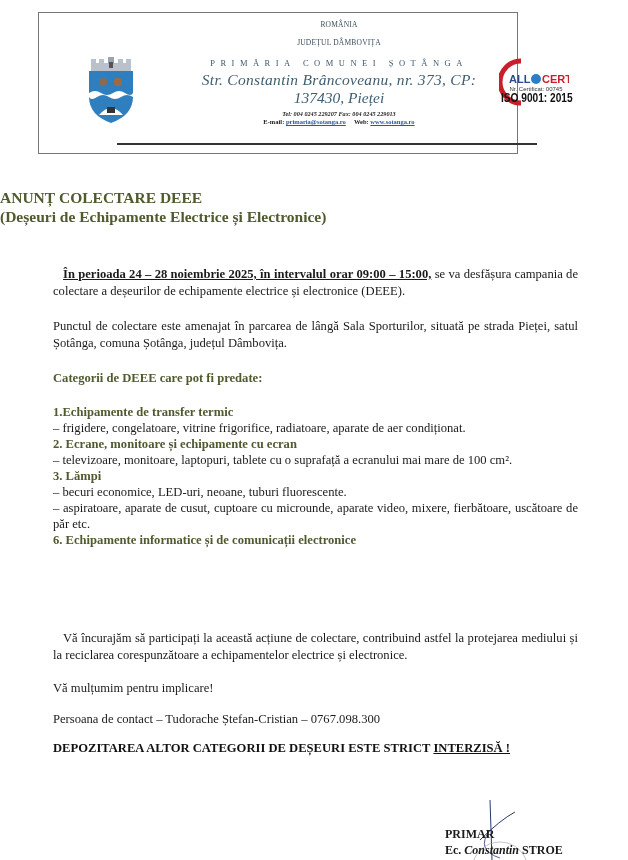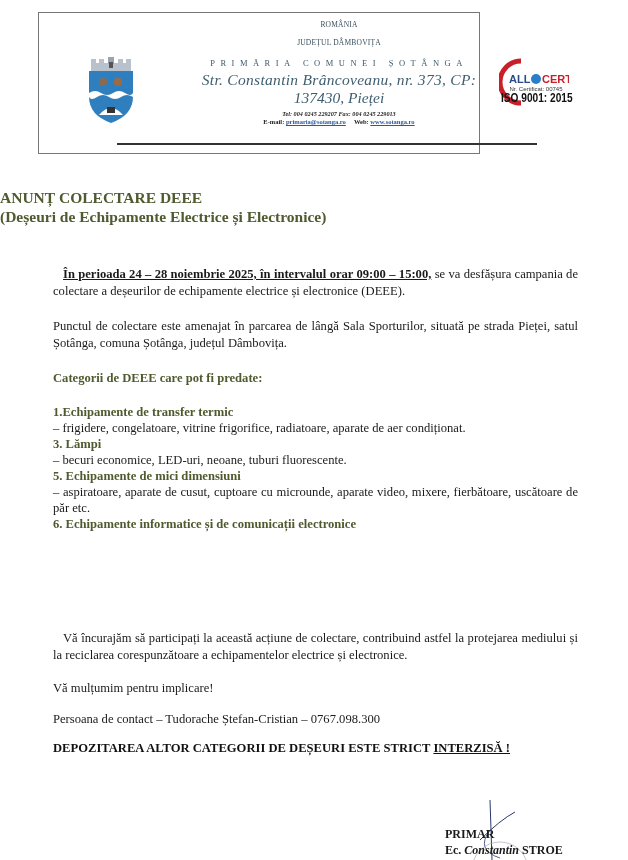--- a/index.html
+++ b/index.html
@@ -1,19 +1,19 @@
 <!DOCTYPE html>
 <html><head>
 <meta charset="utf-8">
 <style>
   html, body { margin: 0; padding: 0; background: #ffffff; }
   body { width: 628px; height: 860px; position: relative; overflow: hidden; font-family: "Liberation Serif", serif; color: #1a1a1a; }
 
   
-  .header-box { position: absolute; left: 38px; top: 12px; width: 442px; height: 142px; border: 1px solid #777; box-sizing: border-box; }
+  .header-box { position: absolute; left: 38px; top: 12px; width: 480px; height: 142px; border: 1px solid #777; box-sizing: border-box; }
   .coat { position: absolute; left: 46px; top: 44px; width: 52px; height: 66px; }
   .center { position: absolute; left: 110px; top: 0; width: 380px; text-align: center; }
   .country { margin-top: 7px; font-size: 7.5px; color: #3a4f5c; letter-spacing: 0.2px; }
   .county { margin-top: 9px; font-size: 7.5px; color: #3a4f5c; letter-spacing: 0.2px; }
   .townhall { margin-top: 11px; font-size: 8.5px; color: #3f5a6a; letter-spacing: 5.5px; }
   .addr1 { margin-top: 3px; font-size: 15.5px; font-style: italic; color: #3f5e70; letter-spacing: 0.3px; }
   .addr2 { margin-top: 0px; font-size: 15.5px; font-style: italic; color: #3f5e70; }
   .tel { margin-top: 3px; font-size: 6.2px; font-style: italic; font-weight: bold; color: #222; }
   .mail { margin-top: 1px; font-size: 6.5px; font-weight: bold; color: #222; }
   .mail a { color: #2a5a9a; text-decoration: underline; }
@@ -102,25 +102,28 @@
 <div class="p" style="top:318px;">Punctul de colectare este amenajat în parcarea de lângă Sala Sporturilor, situată pe strada Pieței, satul Șotânga, comuna Șotânga, județul Dâmbovița.</div>
 
 <div class="p green-bold" style="top:370px;">Categorii de DEEE care pot fi predate:</div>
 
 <div class="p" style="top:404px;">
   <div>
     <div class="cat-head">1.Echipamente de transfer termic</div>
     <div class="cat-body">– frigidere, congelatoare, vitrine frigorifice, radiatoare, aparate de aer condiționat.</div>
   </div>
   <div>
+    <div class="cat-head">2. Ecrane, monitoare și echipamente cu ecran</div>
+    <div class="cat-body">– televizoare, monitoare, laptopuri, tablete cu o suprafață a ecranului mai mare de 100 cm².</div>
+  </div>
+  <div>
     <div class="cat-head">3. Lămpi</div>
     <div class="cat-body">– becuri economice, LED-uri, neoane, tuburi fluorescente.</div>
   </div>
   <div>
-    <div class="cat-head">5. Echipamente de mici dimensiuni</div>
     <div class="cat-body">– aspiratoare, aparate de cusut, cuptoare cu microunde, aparate video, mixere, fierbătoare, uscătoare de păr etc.</div>
   </div>
   <div>
     <div class="cat-head">6. Echipamente informatice și de comunicații electronice</div>
   </div>
 </div>
 
 <div class="p indent" style="top:630px;">Vă încurajăm să participați la această acțiune de colectare, contribuind astfel la protejarea mediului și la reciclarea corespunzătoare a echipamentelor electrice și electronice.</div>
 <div class="p" style="top:680px;">Vă mulțumim pentru implicare!</div>
 <div class="p" style="top:711px;">Persoana de contact – Tudorache Ștefan-Cristian – 0767.098.300</div>

